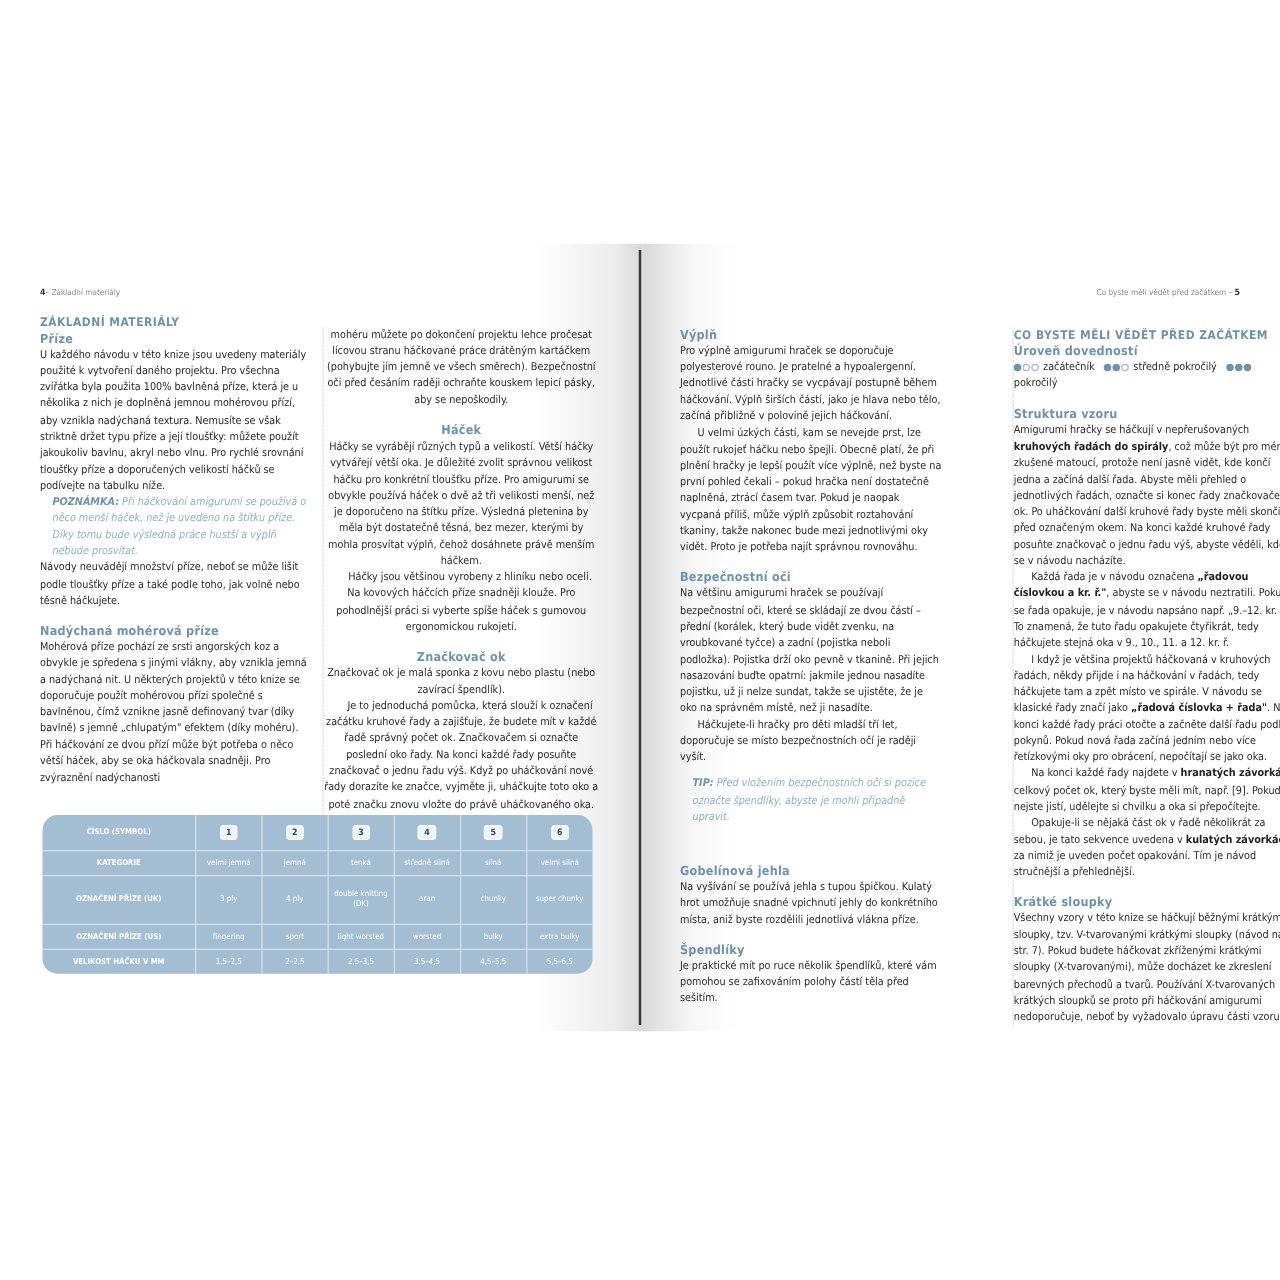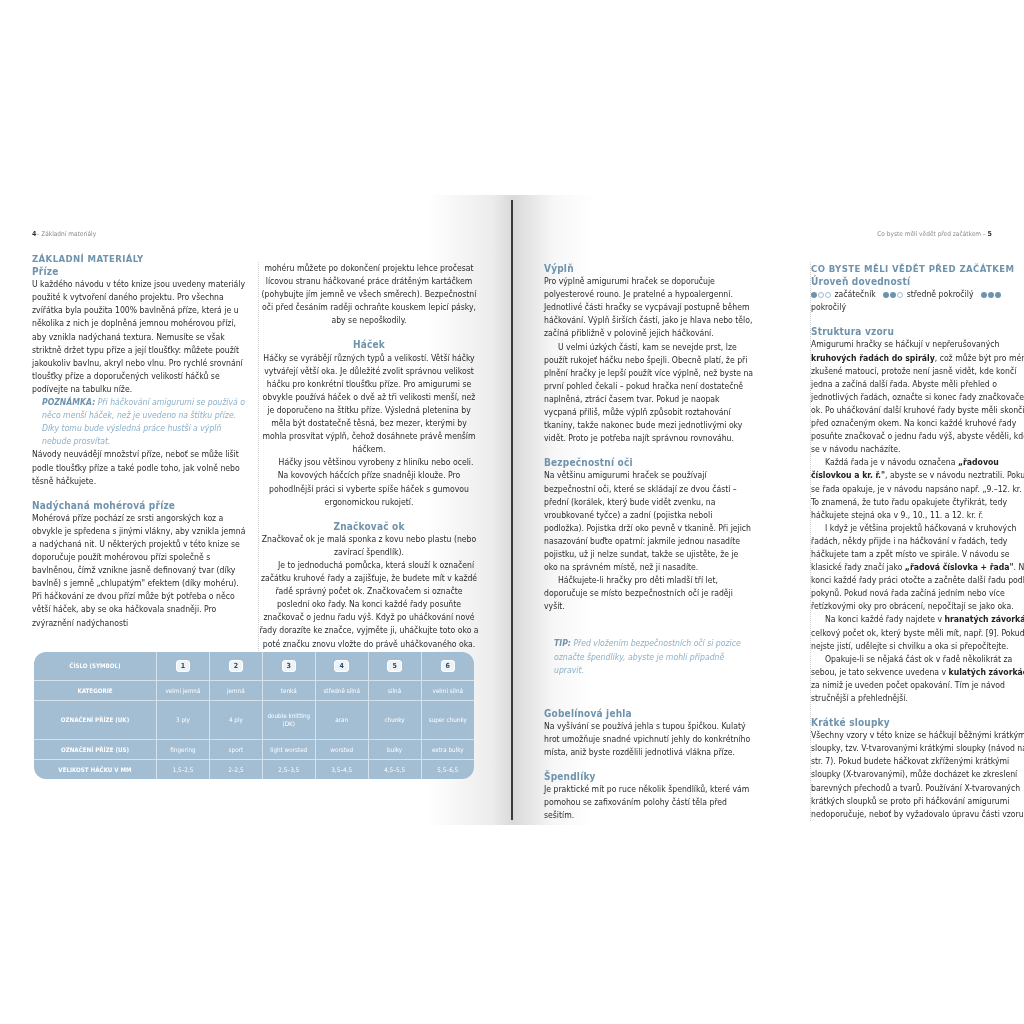--- a/index.html
+++ b/index.html
@@ -138,21 +138,21 @@
 </div>
 
 <div class="col col3">
   <p class="sec">Výplň</p>
   <p>Pro výplně amigurumi hraček se doporučuje polyesterové rouno. Je pratelné a hypoalergenní. Jednotlivé části hračky se vycpávají postupně během háčkování. Výplň širších částí, jako je hlava nebo tělo, začíná přibližně v polovině jejich háčkování.</p>
   <p class="ind">U velmi úzkých částí, kam se nevejde prst, lze použít rukojeť háčku nebo špejli. Obecně platí, že při plnění hračky je lepší použít více výplně, než byste na první pohled čekali – pokud hračka není dostatečně naplněná, ztrácí časem tvar. Pokud je naopak vycpaná příliš, může výplň způsobit roztahování tkaniny, takže nakonec bude mezi jednotlivými oky vidět. Proto je potřeba najít správnou rovnováhu.</p>
   <div class="gap"></div>
   <p class="sec">Bezpečnostní oči</p>
   <p>Na většinu amigurumi hraček se používají bezpečnostní oči, které se skládají ze dvou částí – přední (korálek, který bude vidět zvenku, na vroubkované tyčce) a zadní (pojistka neboli podložka). Pojistka drží oko pevně v tkanině. Při jejich nasazování buďte opatrní: jakmile jednou nasadíte pojistku, už ji nelze sundat, takže se ujistěte, že je oko na správném místě, než ji nasadíte.</p>
   <p class="ind">Háčkujete-li hračky pro děti mladší tří let, doporučuje se místo bezpečnostních očí je raději vyšít.</p>
-  <p class="note" style="margin-top:24px;margin-bottom:30px"><b>TIP:</b><span> Před vložením bezpečnostních očí si pozice označte špendlíky, abyste je mohli případně upravit.</span></p>
+  <p class="note" style="margin-top:8px;margin-bottom:30px"><b>TIP:</b><span> Před vložením bezpečnostních očí si pozice označte špendlíky, abyste je mohli případně upravit.</span></p>
   <p class="sec">Gobelínová jehla</p>
   <p>Na vyšívání se používá jehla s tupou špičkou. Kulatý hrot umožňuje snadné vpichnutí jehly do konkrétního místa, aniž byste rozdělili jednotlivá vlákna příze.</p>
   <div class="gap"></div>
   <p class="sec">Špendlíky</p>
   <p>Je praktické mít po ruce několik špendlíků, které vám pomohou se zafixováním polohy částí těla před sešitím.</p>
 </div>
 
 <div class="col col4">
   <p class="chap">CO BYSTE MĚLI VĚDĚT PŘED ZAČÁTKEM</p>
   <p class="sec">Úroveň dovedností</p>

